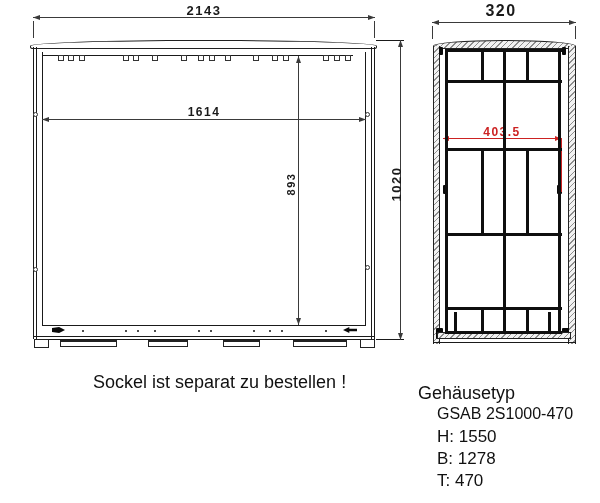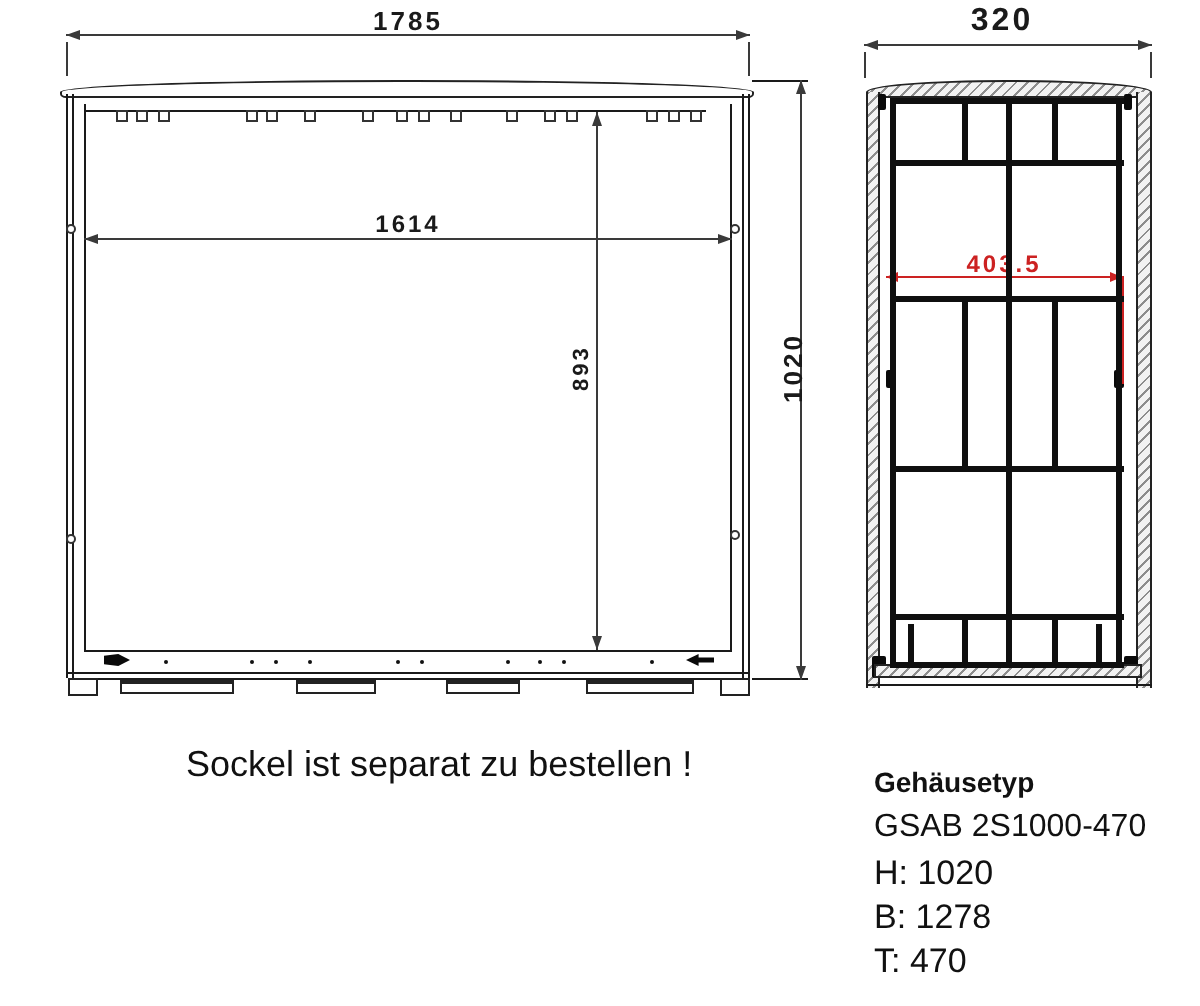--- a/index.html
+++ b/index.html
@@ -48,21 +48,21 @@
 
 <div id="canvas">
 
   <div id="front-view">
 
     <div class="hl dim" style="left:33px;top:17px;width:342px;"></div>
     <div class="arr aL" style="left:33px;top:15px;width:7px;height:5px;"></div>
     <div class="arr aR" style="left:368px;top:15px;width:7px;height:5px;"></div>
     <div class="vl dim" style="left:33px;top:21px;height:17px;"></div>
     <div class="vl dim" style="left:374px;top:21px;height:17px;"></div>
-    <div class="dimtxt" style="left:159px;top:3px;width:90px;font-size:13px;">1785</div>
+    <div class="dimtxt" style="left:159px;top:3px;width:90px;font-size:13px;">2143</div>
 
     <div style="position:absolute;left:30px;top:40px;width:347px;height:9px;border:1.2px solid #222;background:#fff;border-radius:170px 170px 3px 3px / 6px 6px 2px 2px;box-sizing:border-box;"></div>
 
     <div class="vl" style="left:33px;top:47px;height:292px;"></div>
     <div class="vl" style="left:36px;top:47px;height:292px;"></div>
     <div class="vl" style="left:42px;top:52px;height:274px;"></div>
     <div class="vl" style="left:365px;top:52px;height:274px;"></div>
     <div class="vl" style="left:371px;top:47px;height:292px;"></div>
     <div class="vl" style="left:374px;top:47px;height:292px;"></div>
 
@@ -174,20 +174,20 @@
       <div class="frame-h" style="left: 445px; top: 80px; width: 117px;"></div>
       <div class="frame-h" style="left: 445px; top: 148px; width: 117px;"></div>
       <div class="frame-h" style="left: 445px; top: 233px; width: 117px;"></div>
       <div class="frame-h" style="left: 445px; top: 307px; width: 117px;"></div>
       <div class="frame-h" style="left: 445px; top: 331px; width: 117px;"></div>
     </div>
 
   <div class="note" style="left:93px;top:372px;font-size:18px;">Sockel ist separat zu bestellen !</div>
 
   <div>
-    <div class="info-line" style="left:437px;top:383px;font-size:14px;font-weight:bold;">Gehäusetyp</div>
+    <div class="info-line" style="left:418px;top:383px;font-size:18px;">Gehäusetyp</div>
     <div class="info-line" style="left:437px;top:405px;font-size:16px;">GSAB 2S1000-470</div>
-    <div class="info-line" style="left:437px;top:427px;font-size:17px;">H: 1020</div>
+    <div class="info-line" style="left:437px;top:427px;font-size:17px;">H: 1550</div>
     <div class="info-line" style="left:437px;top:449px;font-size:17px;">B: 1278</div>
     <div class="info-line" style="left:437px;top:471px;font-size:17px;">T: 470</div>
   </div>
 
 </div>
 
 </body></html>

